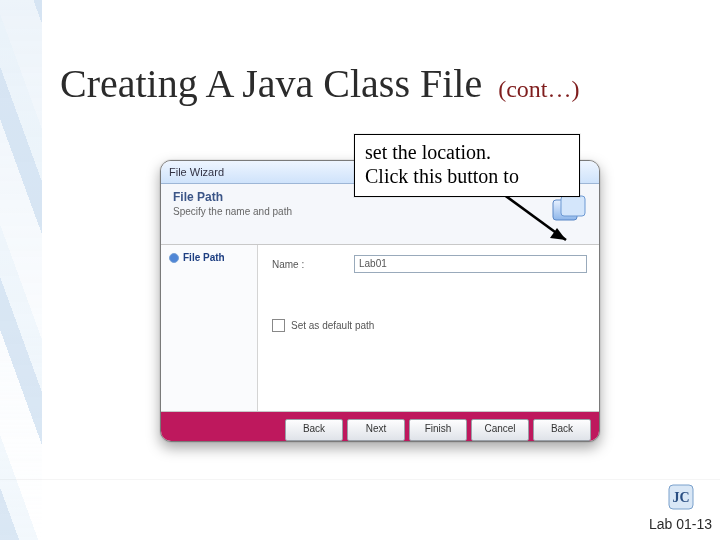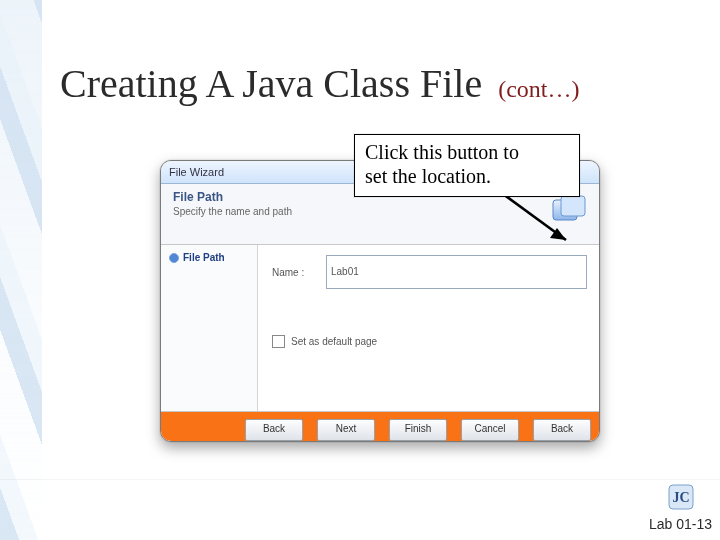--- a/index.html
+++ b/index.html
@@ -20,27 +20,27 @@
   .wiz-icon { position:absolute; right:8px; top:6px; width:42px; height:40px; }
   .wiz-body { display:flex; height:166px; }
   .wiz-nav { width:96px; border-right:1px solid #d4d4d4; background:#fafbfd; font-size:10px; color:#555; padding-top:4px; }
   .wiz-nav .step { padding:3px 4px 3px 8px; position:relative; white-space:nowrap; overflow:hidden; text-overflow:clip; }
   .wiz-nav .step.sel { color:#1e3f82; font-weight:bold; }
   .wiz-nav .bullet { display:inline-block; width:8px; height:8px; border:1px solid #7aa3d6; border-radius:50%; margin-right:4px; background:#fff; vertical-align:middle; }
   .wiz-nav .bullet.on { background:#4f86d6; }
   .wiz-form { flex:1; padding:10px 12px 6px 14px; font-size:10px; color:#555; position:relative; }
   .frow { display:flex; align-items:center; margin-bottom:8px; }
   .frow .lbl { width:54px; color:#555; }
-  .finput { flex:1; height:16px; border:1px solid #9ab; background:#fff; padding:8px 4px; line-height:16px; }
+  .finput { flex:1; height:16px; border:1px solid #9ab; background:#fff; padding:0 4px; line-height:16px;margin-left:28px; }
   .floc { display:flex; flex:1; }
   .floc .finput { flex:1; border-right:none; }
   .pickbtn { width:18px; height:18px; border:1px solid #8aa3c0; background:linear-gradient(#f6faff,#d7e6f7); box-sizing:border-box; }
   .chkrow { display:flex; align-items:center; margin-top:46px; }
   .chk { width:11px; height:11px; border:1px solid #888; background:#fff; margin-right:6px; }
-  .wiz-btns { height:36px; border-top:1px solid #c8c8c8; background:#f97316; display:flex; justify-content:flex-end; align-items:center; gap:14px; padding-right:8px; }
+  .wiz-btns { height:36px; border-top:1px solid #c8c8c8; background:#be185d; display:flex; justify-content:flex-end; align-items:center; gap:4px; padding-right:8px; }
   .wbtn { min-width:56px; height:20px; line-height:18px; text-align:center; font-size:10px; color:#333; border:1px solid #9aa0a8; background:linear-gradient(#fdfdfe,#dfe3e9); border-radius:2px; }
   .slide-num { position:absolute; right:8px; bottom:8px; font-size:14px; color:#2b2b2b; font-family:Arial,Helvetica,sans-serif; }
   .logo-jc { position:absolute; right:12px; bottom:30px; width:40px; height:26px; }
   .logo-jc svg { width:26px; height:26px; }
   .footer-rule { position:absolute; left:0; right:0; bottom:60px; border-top:1px solid rgba(0,0,0,0.04); }
 </style>
 </head>
 <body>
 
 <div class="slide">
@@ -77,37 +77,37 @@
           <span class="bullet on"></span><span>File Path</span>
         </div>
       </div>
       <div class="wiz-form">
         <div class="frow">
           <div class="lbl">Name :</div>
           <div class="finput">Lab01</div>
         </div>
         <div class="chkrow">
           <div class="chk"></div>
-          <span>Set as default page</span>
+          <span>Set as default path</span>
         </div>
       </div>
     </div>
 
     <div class="wiz-btns">
       <div class="wbtn">Back</div>
       <div class="wbtn">Next</div>
       <div class="wbtn">Finish</div>
       <div class="wbtn">Cancel</div>
       <div class="wbtn">Back</div>
     </div>
   </div>
 
   <div class="callout">
+    <div>set the location.</div>
     <div>Click this button to</div>
-    <div>set the location.</div>
   </div>
 
   <svg class="arrow" viewBox="0 0 98 76">
     <line x1="6" y1="6" x2="80" y2="60" stroke="#000" stroke-width="2.6"></line>
     <polygon points="80,60 71,48 64,58" fill="#000"></polygon>
   </svg>
 
   <div class="footer-rule"></div>
 
   <div class="logo-jc">

